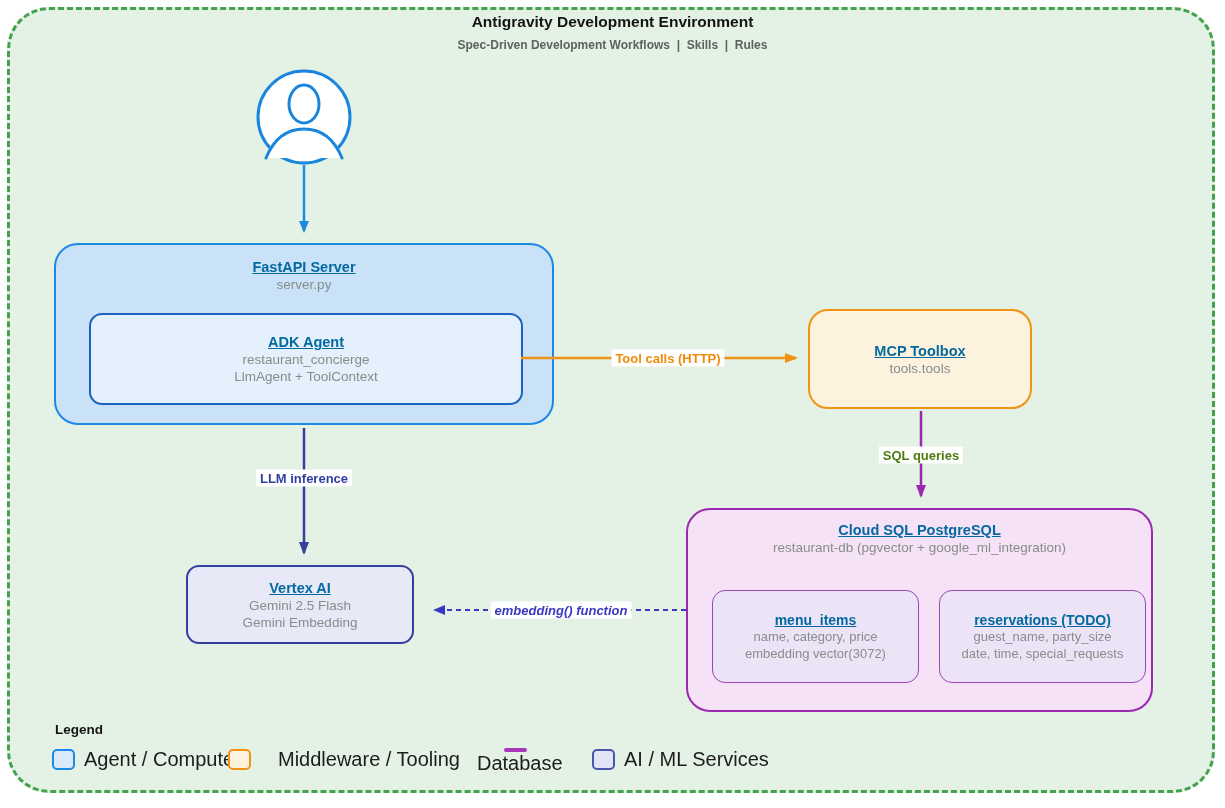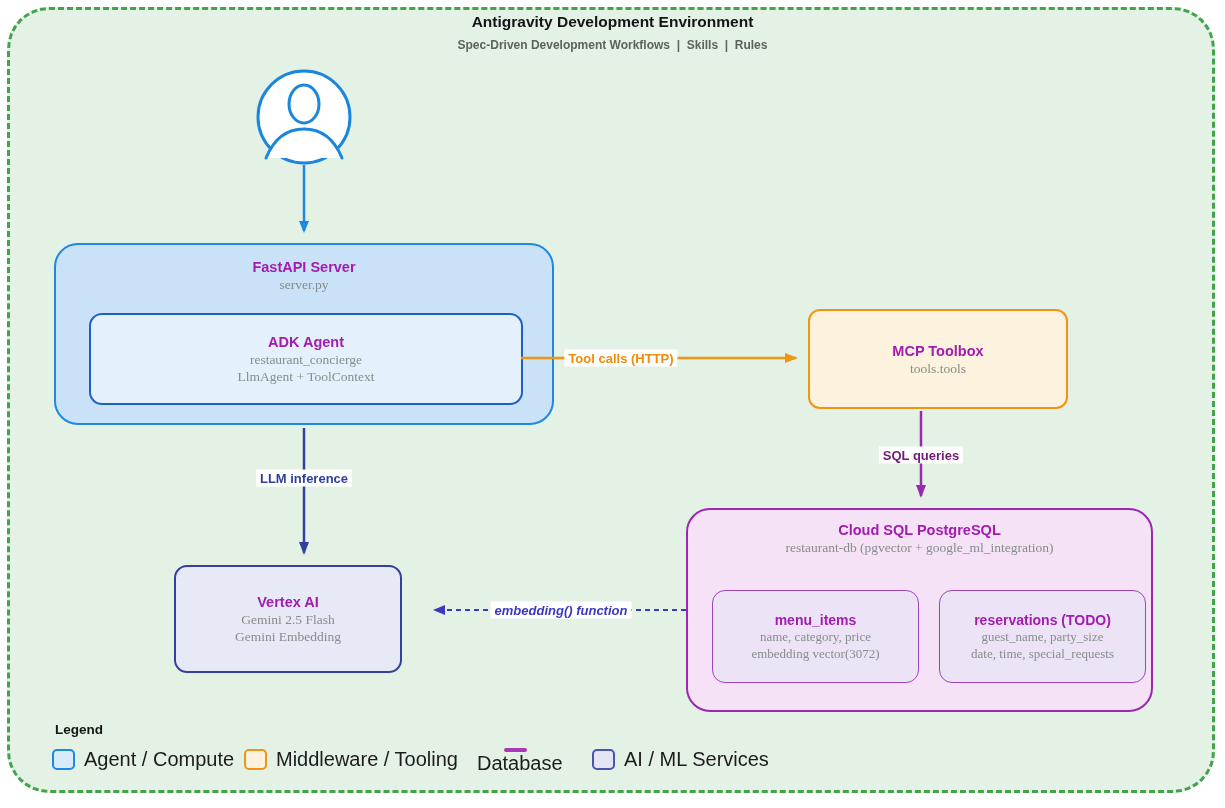--- a/index.html
+++ b/index.html
@@ -15,84 +15,84 @@
   }
   .hdr-title {
     position:absolute; left:0; top:13px; width:1225px; text-align:center;
     font-size:15.5px; font-weight:bold; color:#141414;
   }
   .hdr-sub {
     position:absolute; left:0; top:38px; width:1225px; text-align:center;
     font-size:12px; font-weight:bold; color:#5c635f; white-space:pre;
   }
   .node { position:absolute; box-sizing:border-box; }
-  .node-title { font-weight:bold; font-size:14.5px; color:#a21caf; line-height:18px; }
-  .node-sub   { font-size:13.5px; color:#878d8b; line-height:17px;font-family:Liberation Serif, serif; }
+  .node-title { font-weight:bold; font-size:14.5px; color:#0369a1; line-height:18px;text-decoration:underline; }
+  .node-sub   { font-size:13.5px; color:#878d8b; line-height:17px; }
   .center-stack { display:flex; flex-direction:column; justify-content:center; align-items:center; height:100%; }
 
   .fastapi {
     left:54px; top:243px; width:500px; height:182px;
     background:#c9e2f7; border:2.5px solid #1e88e5; border-radius:24px;
     text-align:center; padding-top:13px;
   }
   .adk {
     position:absolute; left:33px; top:68px; width:434px; height:92px;
     background:#e4f0fb; border:2px solid #1b62c2; border-radius:13px;
     text-align:center; box-sizing:border-box;
   }
   .mcp {
-    left:808px; top:309px; width:260px; height:100px;
-    background:#fdf2de; border:2.5px solid #ef9414; border-radius:12px;
+    left:808px; top:309px; width:224px; height:100px;
+    background:#fdf2de; border:2.5px solid #ef9414; border-radius:20px;
     text-align:center;
   }
   .cloudsql {
     left:686px; top:508px; width:467px; height:204px;
     background:#f6e2f6; border:2.5px solid #9c27b0; border-radius:24px;
     text-align:center; padding-top:11px;
   }
   .dbtable {
     position:absolute; top:80px; width:207px; height:93px;
     background:#ece4f6; border:1.5px solid #9b45b8; border-radius:13px;
     text-align:left; box-sizing:border-box;
   }
   .dbtable .node-title { font-size:14px; }
   .dbtable .node-sub { font-size:13px; line-height:16.5px; }
   .menu-items { left:24px; }
   .reservations { left:251px; }
   .vertex {
-    left:174px; top:565px; width:228px; height:108px;
+    left:186px; top:565px; width:228px; height:79px;
     background:#e7e9f7; border:2.5px solid #34409e; border-radius:13px;
     text-align:center;
   }
 
   .edge-label {
     position:absolute; transform:translate(-50%,-50%);
     background:#ffffff; padding:1px 4px; font-size:13px; font-weight:bold;
     white-space:nowrap; z-index:6;
   }
-  .lbl-tool { left:621px; top:358px; color:#ef8c0a; }
-  .lbl-sql  { left:921px; top:455px; color:#701a75; }
+  .lbl-tool { left:668px; top:358px; color:#ef8c0a; }
+  .lbl-sql  { left:921px; top:455px; color:#4d7c0f; }
   .lbl-llm  { left:304px; top:478px; color:#2f3f9e; }
   .lbl-emb  { left:561px; top:610px; color:#3a3ac0; font-style:italic; }
 
   svg.overlay { position:absolute; left:0; top:0; z-index:5; pointer-events:none; }
   .nodes-layer { position:absolute; left:0; top:0; width:100%; height:100%; z-index:2; }
 
   .legend-title { position:absolute; left:55px; top:722px; font-size:13.5px; font-weight:bold; color:#141414; }
   .legend-item { position:absolute; top:748px; height:23px; display:flex; align-items:center; }
   .swatch {
     width:23px; height:21px; border-radius:5px; box-sizing:border-box; margin-right:9px;
   }
   .sw-agent { background:#d8eafb; border:2px solid #1e88e5; }
   .sw-mid   { background:#fdf2de; border:2px solid #ef9414; }
   .sw-db    { background:#f3ddf3; border:2px solid #a937b8; }
   .sw-aiml  { background:#e3e5f6; border:2px solid #4a55b0; }
   .sw-env   { background:transparent; border:2px dashed #44a24c; }
   .legend-label { font-size:20px; color:#1c1c1c; white-space:nowrap; }
-  .li-agent { left:52px; } .li-mid { left:244px; } .li-db { left:477px;flex-direction:column; }
+  .li-agent { left:52px; } .li-mid { left:228px;gap:18px; } .li-db { left:477px;flex-direction:column; }
   .li-aiml { left:592px; } .li-env { left:773px; }
 </style>
 </head>
 <body>
 
 <div class="canvas">
   <div class="env"></div>
 
   <div class="hdr-title">Antigravity Development Environment</div>
   <div class="hdr-sub">Spec-Driven Development Workflows  |  Skills  |  Rules</div>

